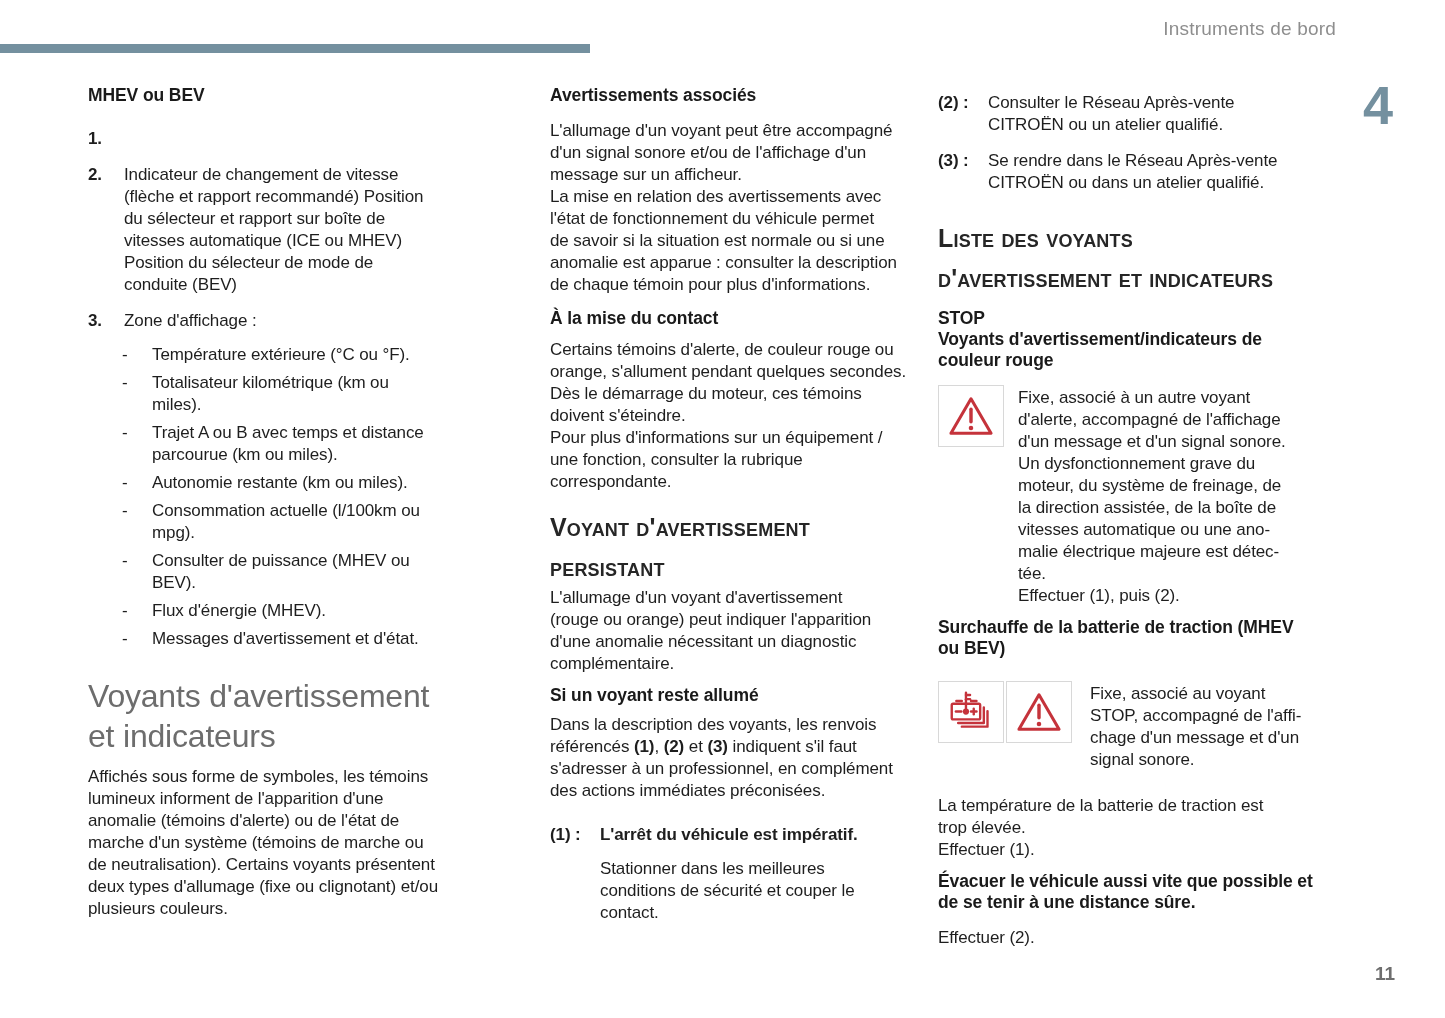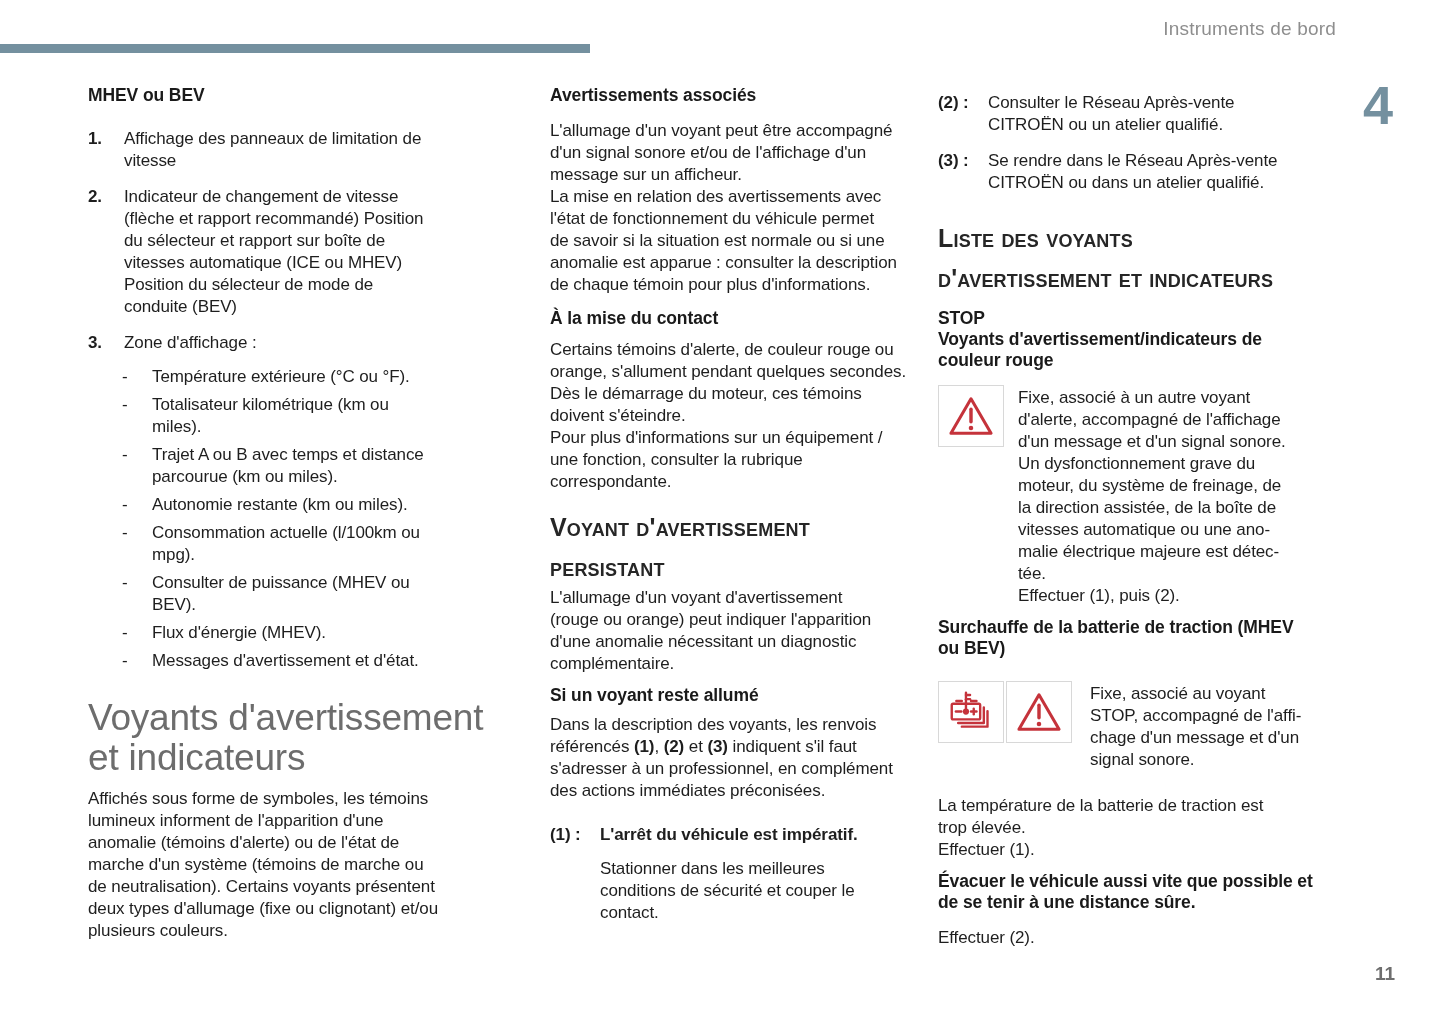--- a/index.html
+++ b/index.html
@@ -15,21 +15,21 @@
 
   .col { position:absolute; top:80px; }
   .col1 { left:88px;  width:424px; padding-top:5px; }
   .col2 { left:502px; width:395px; padding-top:5px;margin-left:48px; }
   .col3 { left:938px; width:398px; }
 
   .pre { white-space:pre-line; }
   .body-txt { font-size:17px; line-height:22px; letter-spacing:-0.1px; color:#1e1e1e; }
   .bold-head { font-size:17.5px; line-height:21px; font-weight:700; color:#1a1a1a; letter-spacing:-0.1px; }
   .sc-head { font-variant:small-caps; font-weight:700; font-size:25px; line-height:40px; color:#262626; letter-spacing:0.2px; }
-  .gray-head { font-size:37px; line-height:40px; font-weight:400; color:#6d6d6d; letter-spacing:-0.2px; }
+  .gray-head { font-size:32px; line-height:40px; font-weight:400; color:#6d6d6d; letter-spacing:-0.2px; }
 
   .num-row { display:flex; margin-bottom:14px; }
   .num-row .num { width:36px; flex:none; font-weight:700; }
   .dash-row { display:flex; margin-left:34px; margin-bottom:6px; }
   .dash-row .dash { width:30px; flex:none; }
 
   .ref-row { display:flex; }
   .ref-label { width:50px; flex:none; font-weight:700; }
 
   .icon-box { width:66px; height:62px; flex:none; border:1px solid #d8d8d8; background:#ffffff;
@@ -47,22 +47,20 @@
   <div class="topbar"></div>
   <div class="header-title">Instruments de bord</div>
   <div class="chapter-num">4</div>
   <div class="page-num">11</div>
 
   <div class="col col1">
     <div class="bold-head mb22">MHEV ou BEV</div>
 
     <div class="num-row body-txt">
         <span class="num">1.</span>
-        <span class="pre">Affichage des panneaux de limitation de
-vitesse</span>
       </div>
     <div class="num-row body-txt">
         <span class="num">2.</span>
         <span class="pre">Indicateur de changement de vitesse
 (flèche et rapport recommandé) Position
 du sélecteur et rapport sur boîte de
 vitesses automatique (ICE ou MHEV)
 Position du sélecteur de mode de
 conduite (BEV)</span>
       </div>

